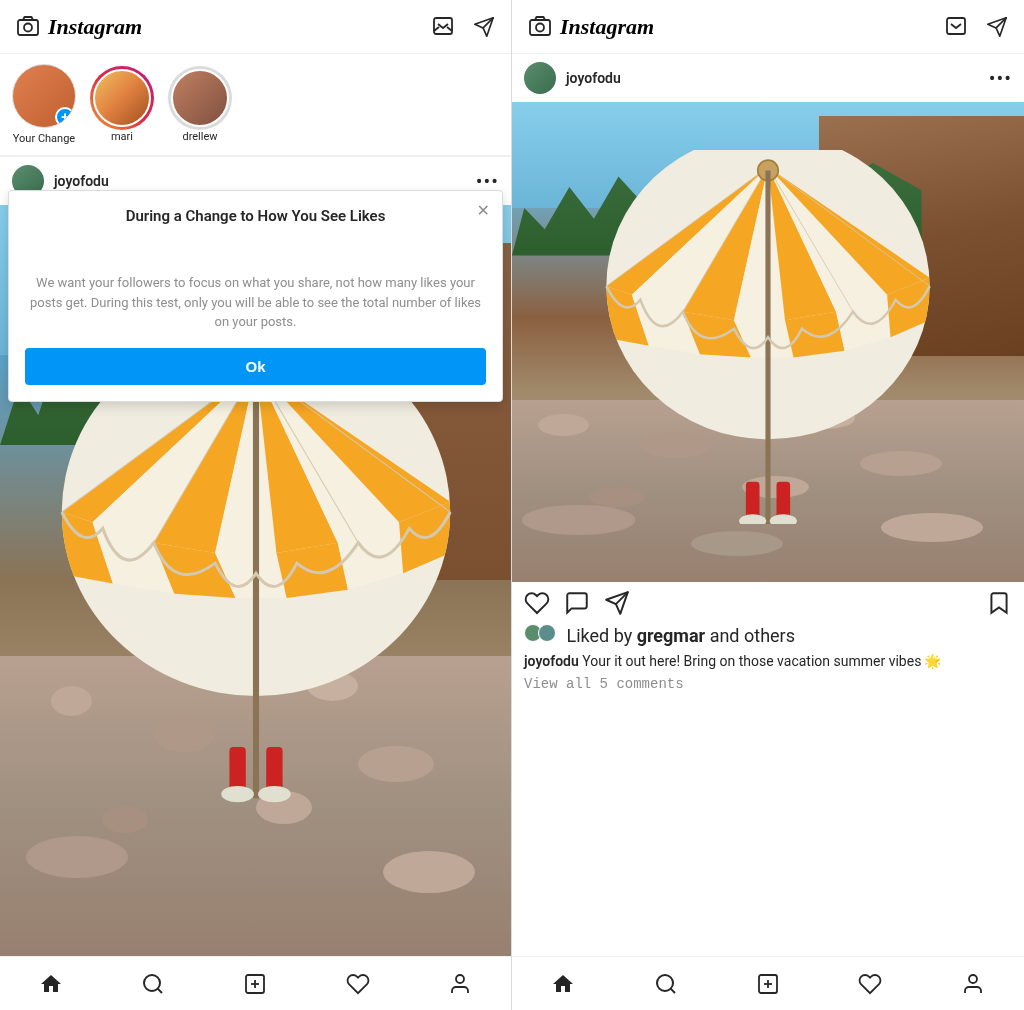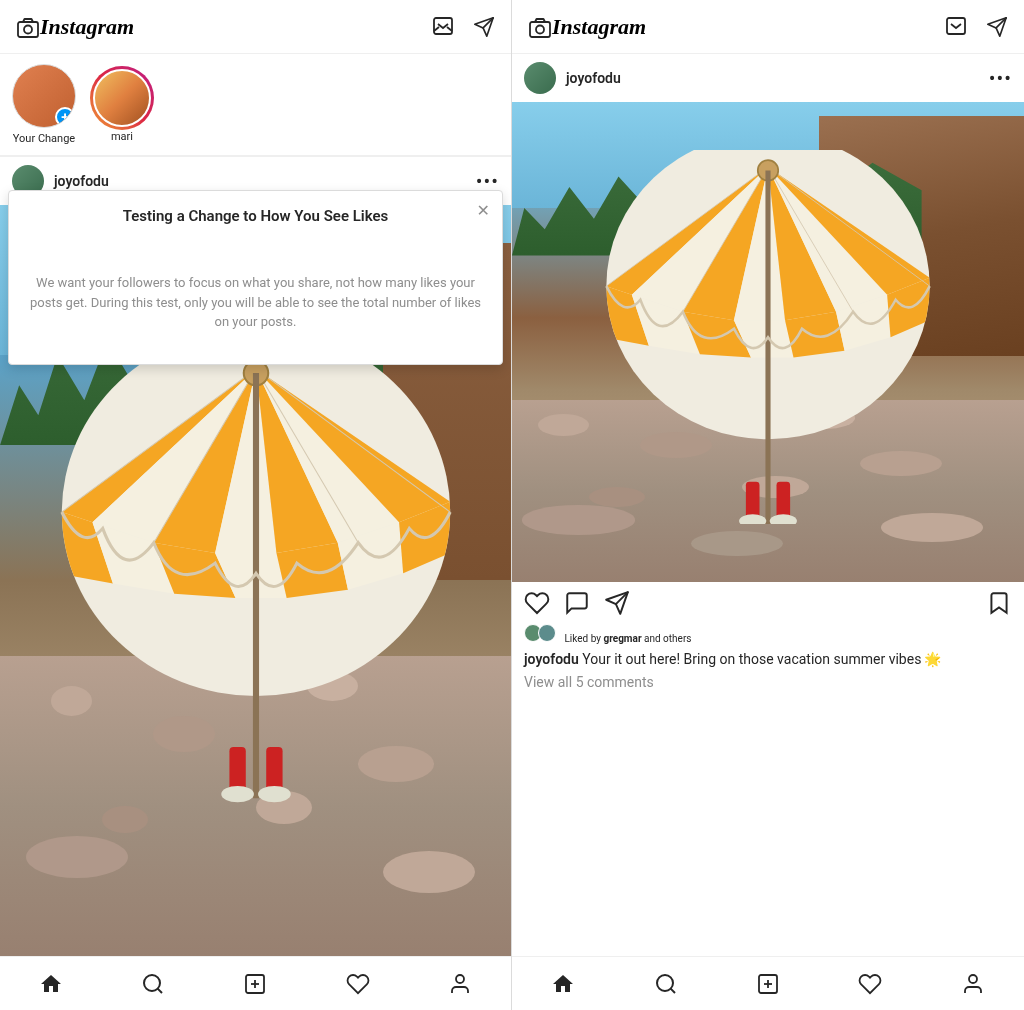--- a/index.html
+++ b/index.html
@@ -25,21 +25,22 @@
       display: flex;
       align-items: center;
       justify-content: space-between;
       padding: 12px 16px;
       border-bottom: 1px solid #efefef;
       background: #fff;
       height: 54px;
     }
     .header-left {
       display: flex;
-      align-items: flex-end;
+      align-items: flex-start;
+      gap: 8px;
     }
     .header-icons-right {
       display: flex;
       align-items: center;
       gap: 18px;
     }
     .instagram-logo {
       font-family: 'Palatino Linotype', Georgia, serif;
       font-size: 22px;
       font-style: italic;
@@ -240,21 +241,21 @@
       padding: 8px 12px;
       background: #fff;
     }
     .post-actions-left {
       display: flex;
       align-items: center;
       gap: 14px;
     }
     .post-likes {
       padding: 0 12px 4px;
-      font-size: 10px;
+      font-size: 18px;
       color: #262626;
     }
     .post-likes .avatars {
       display: inline-flex;
       margin-right: 6px;
     }
     .like-avatar {
       width: 18px;
       height: 18px;
       border-radius: 50%;
@@ -271,20 +272,21 @@
       line-height: 1.4;
     }
     .post-caption .username-bold {
       font-weight: 600;
     }
     .view-comments {
       padding: 2px 12px 8px;
       font-size: 14px;
       color: #8e8e8e;
       cursor: pointer;
+      font-family: Liberation Mono, monospace;
     }
     
     .avatar-green { background: #5a8c6e; }
     .avatar-teal { background: #5c8c8c; }
     .fill-photo2 { background: linear-gradient(135deg, #f0c060 0%, #e08040 50%, #a05020 100%); }
     .fill-photo3 { background: linear-gradient(135deg, #d0d0d0 0%, #909090 100%); }
     .fill-photo4 { background: linear-gradient(135deg, #e060a0 0%, #8030c0 100%); }
     .fill-photo5 { background: linear-gradient(135deg, #c08060 0%, #805040 100%); }
     .fill-yourstory { background: linear-gradient(135deg, #e08050 0%, #c06030 100%); }
     .fill-postav { background: linear-gradient(135deg, #5a8c6e 0%, #3a6c4e 100%); }
@@ -328,26 +330,33 @@
 
     <div class="story-item">
       <div class="story-ring">
         <div class="story-ring-inner fill-photo2"></div>
       </div>
       <span class="story-label">mari</span>
     </div>
 
 
 
+    <div class="story-item">
+      <div class="story-ring story-ring-gray">
+        <div class="story-ring-inner fill-photo5"></div>
+      </div>
+      <span class="story-label">drellew</span>
+    </div>
   </div>
 
   <div class="notification-banner">
     <span class="notification-close">✕</span>
-    <div class="notification-title">Testing a Change to How You See Likes</div>
+    <div class="notification-title">During a Change to How You See Likes</div>
     <div class="notification-body">We want your followers to focus on what you share, not how many likes your posts get. During this test, only you will be able to see the total number of likes on your posts.</div>
+    <button class="notification-ok-btn">Ok</button>
   </div>
 
   <div class="post-header" style="margin-top: auto; border-top: 1px solid #efefef;">
     <div class="post-user">
       <div class="post-avatar fill-postav"></div>
       <span class="post-username">joyofodu</span>
     </div>
     <span class="post-more">•••</span>
   </div>
 

